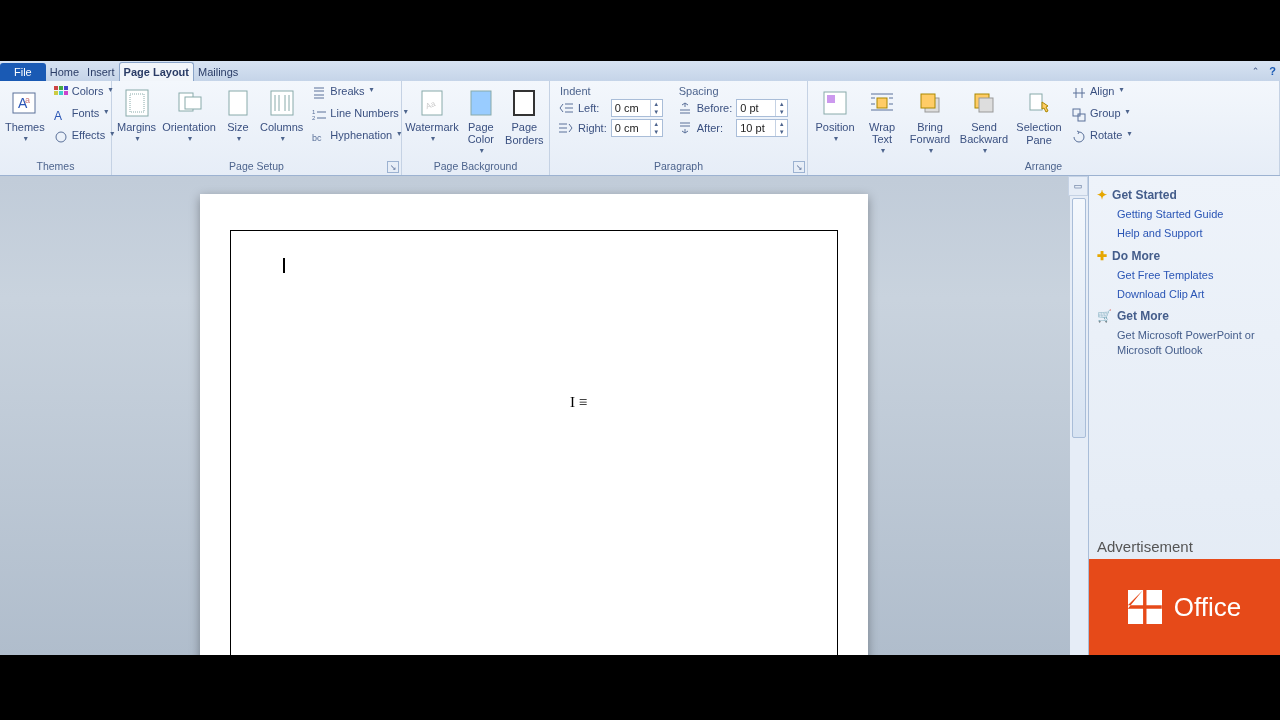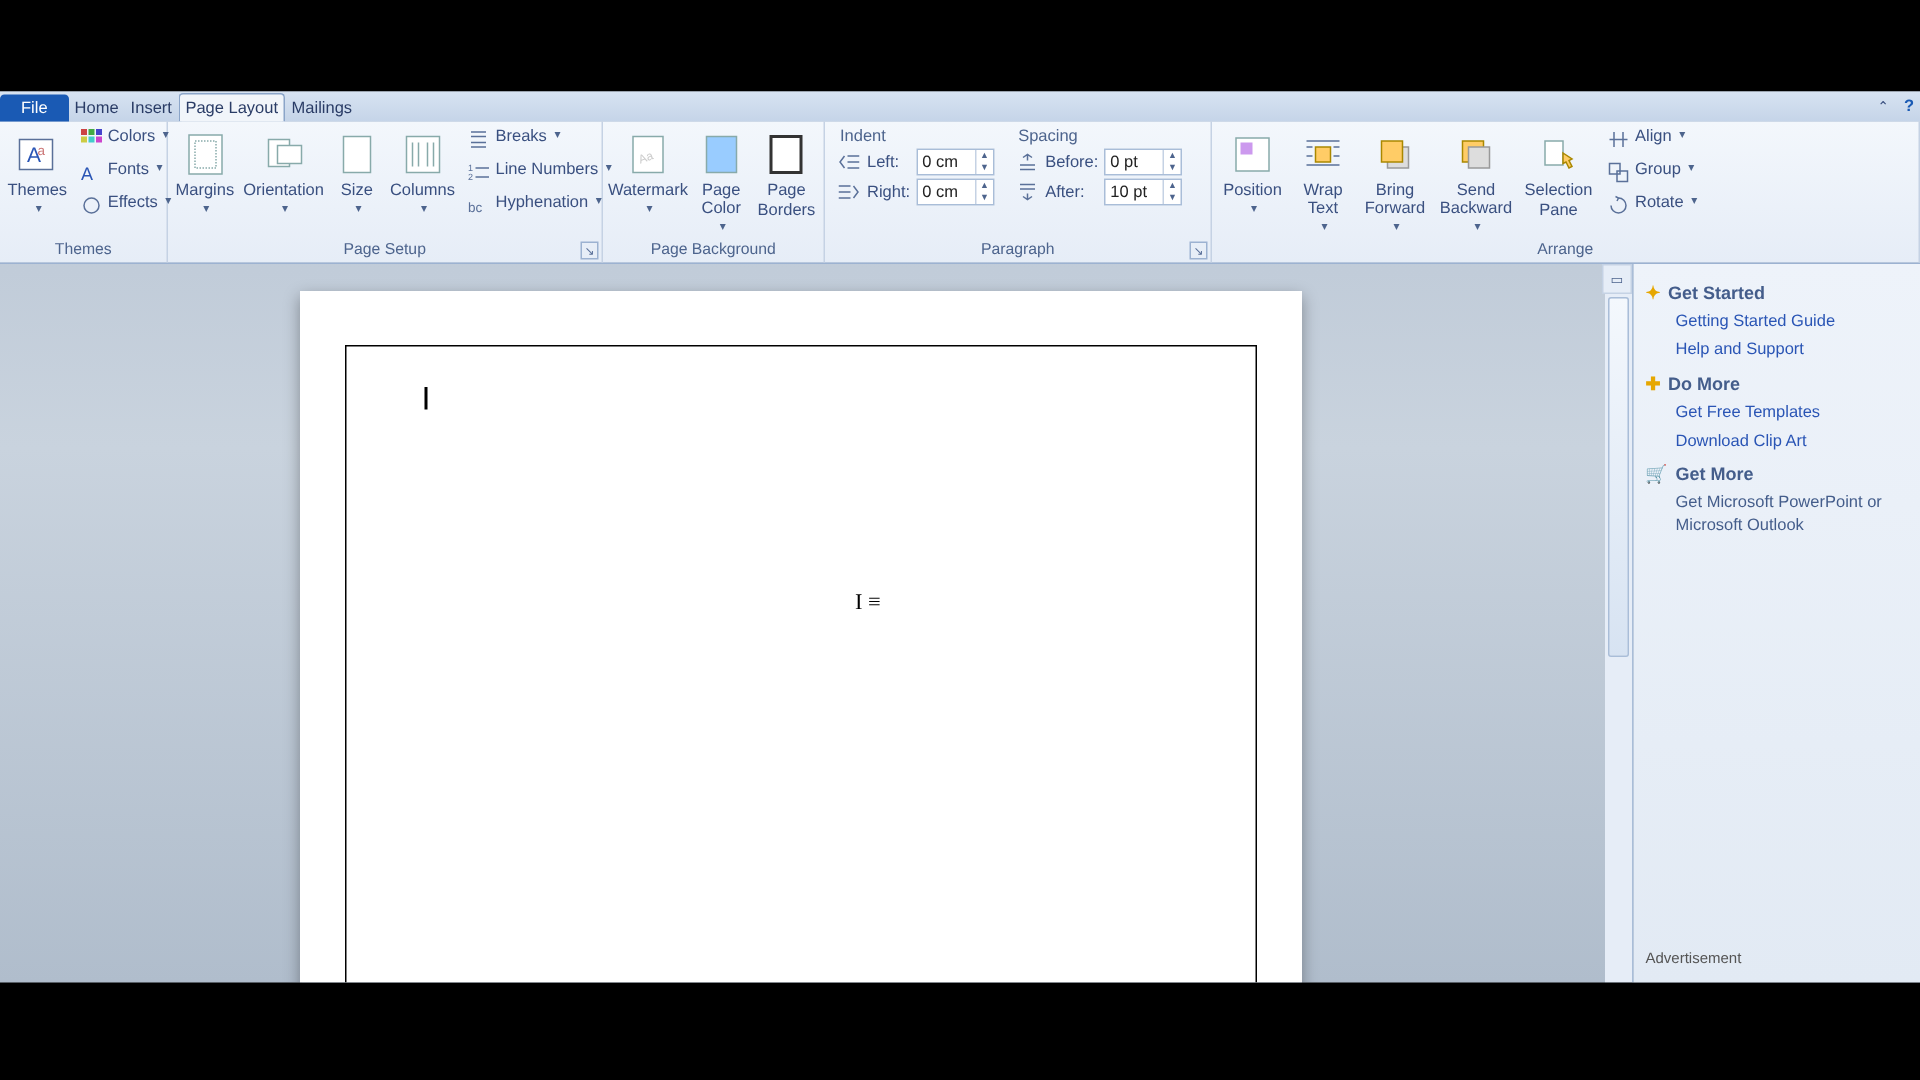--- a/index.html
+++ b/index.html
@@ -1,21 +1,21 @@
 <!DOCTYPE html>
 <html><head>
 <meta charset="utf-8">
 <style>
 * { margin:0; padding:0; box-sizing:border-box; font-family:"Segoe UI",Tahoma,sans-serif; }
 body { width:1280px; height:720px; background:#000; overflow:hidden; }
 .app { position:absolute; top:61px; left:0; width:1280px; height:594px; background:linear-gradient(#b9c5d4,#c9d3de 40%,#b0bdcc); display:flex; flex-direction:column; }
 .tabs { height:20px; display:flex; align-items:flex-end; background:linear-gradient(#d7e3f2,#c5d4e8); font-size:11px; position:relative; }
 .tab { padding:3px 4px; color:#2a3c66; cursor:default; border-top-left-radius:3px; border-top-right-radius:3px; }
 .tab.file { background:#1a5ab4; color:#fff; padding:3px 14px;text-align:center; }
-.tab.active { background:#f1f5fa; border:1px solid #8ba5c9; border-bottom:none; }
+.tab.active { background:#f1f5fa; border:1px solid #8ba5c9; border-bottom:none;font-weight:bold; }
 .ribbon { height:95px; background:linear-gradient(#f3f7fc,#e6edf7); border-bottom:1px solid #9cb2d1; display:flex; font-size:11px; color:#3a5080; }
 .group { border-right:1px solid #c5d2e4; display:flex; flex-direction:column; justify-content:space-between; padding:2px 4px 0; position:relative; }
 .group-label { text-align:center; font-size:10.5px; color:#4d648d; padding:2px 0 3px; }
 .group-body { flex:1; display:flex; align-items:flex-start; gap:4px; padding-top:2px; }
 .launcher { position:absolute; right:2px; bottom:2px; width:12px; height:12px; border:1px solid #9cb2d1; font-size:8px; display:flex; align-items:center; justify-content:center; color:#5a7099; cursor:pointer; }
 .bigbtn { display:flex; flex-direction:column; align-items:center; justify-content:flex-start; width:48px; height:72px; padding:2px 1px; text-align:center; line-height:1.15; cursor:default; }
 .ico { width:32px; height:32px; margin-bottom:2px; display:flex; align-items:center; justify-content:center; }
 .smrow { display:flex; align-items:flex-start; gap:3px; height:22px; padding:0 3px; cursor:default; white-space:nowrap; }
 .smico { width:16px; height:16px; display:flex; align-items:center; justify-content:center; }
 .dd { font-size:8px; color:#4d648d; margin-left:2px; }
@@ -29,21 +29,21 @@
 .docarea { flex:1; position:relative; overflow:hidden; }
 .paper { position:absolute; left:200px; top:18px; width:668px; height:800px; background:#fff; box-shadow:0 3px 10px rgba(0,0,0,.35); }
 .page-inner { position:absolute; left:30px; top:36px; right:30px; bottom:30px; border:1.5px solid #000; }
 .cursor { position:absolute; left:52px; top:27px; width:1.5px; height:15px; background:#000; }
 .ruler-gap { position:absolute; right:0; top:0; width:20px; height:20px; background:#e6edf7; border:1px solid #c5d2e4; display:flex; align-items:center; justify-content:center; font-size:9px; color:#4d648d; }
 .vscroll { position:absolute; right:0; top:20px; bottom:0; width:18px; background:#e6edf7; }
 .vthumb { width:14px; margin:2px auto; height:240px; background:linear-gradient(#f4f8fd,#d7e3f2); border:1px solid #a9bdd8; border-radius:2px; }
 .sidepanel { width:192px; background:linear-gradient(#eef3fa,#e2eaf4); border-left:1px solid #a9bdd8; padding:6px 8px; font-size:11px; color:#1a2f66; display:flex; flex-direction:column; }
 .sp-head { display:flex; align-items:center; gap:5px; font-weight:bold; color:#445d8b; margin:6px 0 3px; font-size:12px; }
 .sp-link { color:#2a55b5; padding:2px 0 2px 20px; cursor:pointer; line-height:1.35; }
-.ad-label { font-size:10px; color:#555; margin-top:auto; padding:4px 0; }
+.ad-label { font-size:15px; color:#555; margin-top:auto; padding:4px 0; }
 .ad { background:#e64a19; color:#fff; display:flex; align-items:center; justify-content:center; gap:12px; height:96px; margin:0 -8px -6px; }
 .ad-logo { width:34px; height:34px; background:#fff; position:relative; }
 .ad-logo::before { content:""; position:absolute; inset:0; background:#e64a19; clip-path:polygon(45% 0,55% 0,55% 100%,45% 100%,45% 0,0 45%,100% 45%,100% 55%,0 55%); }
 .ad-text { font-size:26px; font-weight:300; }
 .winctrl { position:absolute; right:4px; top:0; display:flex; gap:10px; align-items:center; height:20px; font-size:9px; color:#3a5080; }
 svg { display:block; }
 .ibeam { position:absolute; left:570px; top:218px; font-family:serif; font-size:15px; color:#000; }
 </style>
 </head>
 <body>
@@ -414,15 +414,19 @@
       <div class="sp-link">Get Free Templates</div>
       <div class="sp-link">Download Clip Art</div>
 
       <div class="sp-head">
           <span style="color:#e6a700">🛒</span>
           <span>Get More</span>
         </div>
       <div class="sp-link" style="color:#445d8b;cursor:default">Get Microsoft PowerPoint or Microsoft Outlook</div>
 
       <div class="ad-label">Advertisement</div>
+      <div class="ad">
+        <div class="ad-logo"></div>
+        <div class="ad-text">Office</div>
+      </div>
     </div>
   </div>
 </div>
 
 </body></html>

